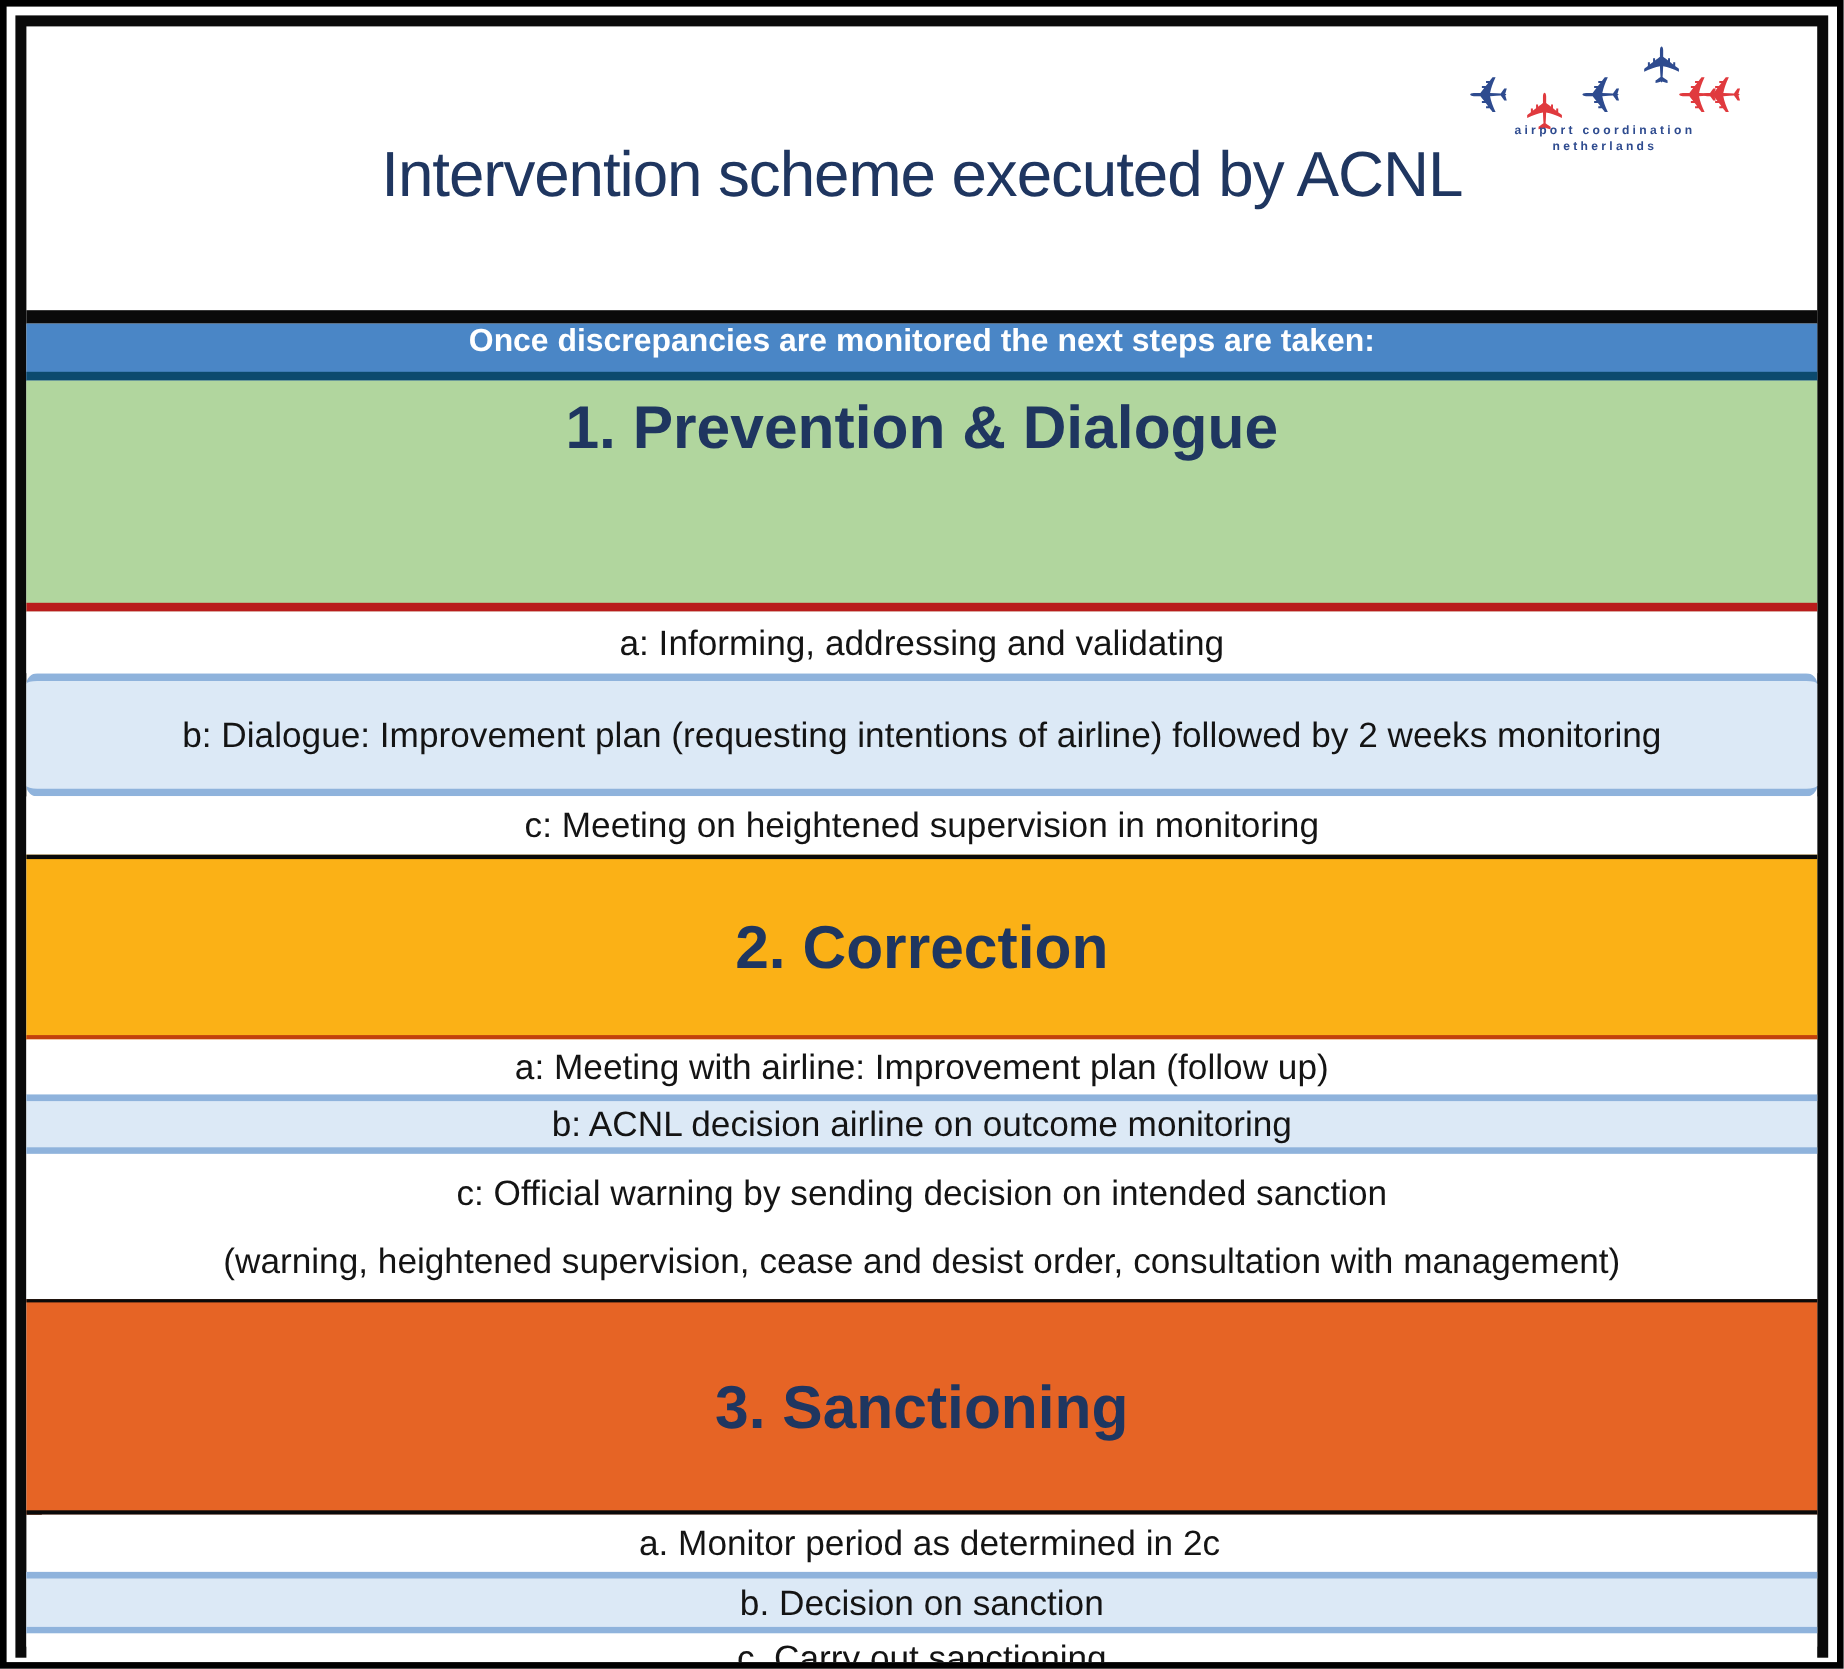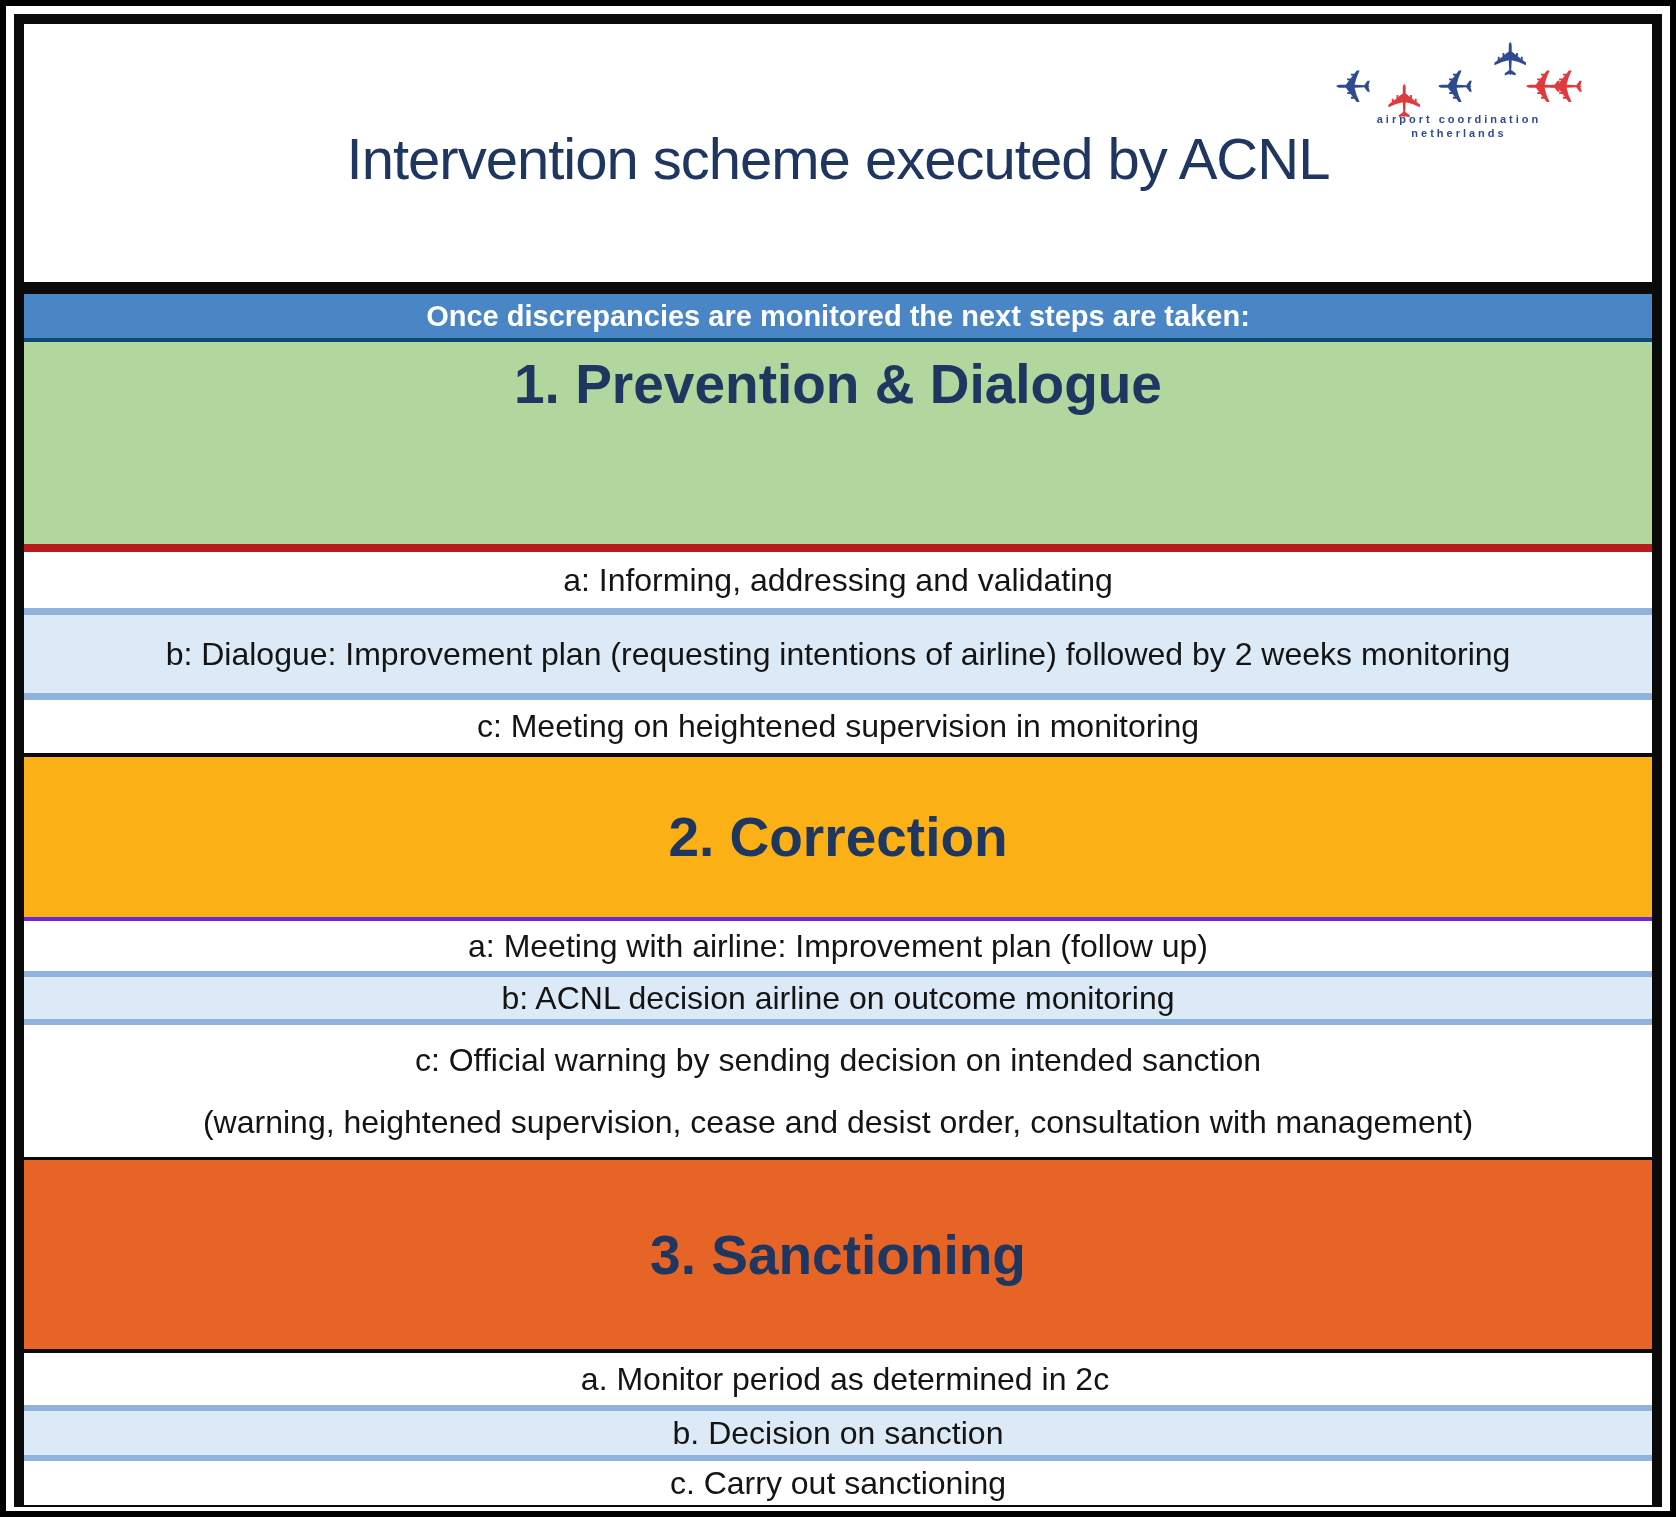--- a/index.html
+++ b/index.html
@@ -40,46 +40,46 @@
   .red{color:#e03a3e;}
   .logo-text{
     position:absolute;left:0;right:0;top:78px;text-align:center;
     color:#2e4b8f;font-size:11px;font-weight:bold;letter-spacing:3px;line-height:14px;
     white-space:nowrap;
   }
   
   .banner{
     height:44px;flex:0 0 auto;
     background:#4a86c6;
-    border-bottom:4px solid #0c4a6e;
-    display:flex;align-items:center;justify-content:center;
+    border-bottom:8px solid #0c4a6e;
+    display:flex;align-items:flex-start;justify-content:center;
     color:#ffffff;font-size:29px;font-weight:bold;
   }
   
   .phase{
     flex:0 0 auto;
     display:flex;justify-content:center;
     color:#1f3660;font-weight:bold;font-size:55px;
   }
   .phase-1{height:210px;background:#b1d69e;border-bottom:8px solid #b91c1c;align-items:flex-start;padding-top:10px;box-sizing:border-box;}
-  .phase-2{height:168px;background:#fbb116;border-top:4px solid #0a0a0a;border-bottom:4px solid #6d28d9;align-items:center;box-sizing:border-box;}
+  .phase-2{height:168px;background:#fbb116;border-top:4px solid #0a0a0a;border-bottom:4px solid #c2410c;align-items:center;box-sizing:border-box;}
   .phase-3{height:196px;background:#e66425;border-top:3px solid #0a0a0a;border-bottom:4px solid #0a0a0a;align-items:center;box-sizing:border-box;}
   
   .row{
     flex:0 0 auto;
     display:flex;align-items:center;justify-content:center;
     background:#ffffff;color:#141414;font-size:32px;
     text-align:center;box-sizing:border-box;
   }
   .row-blue{
     background:#dce9f6;
     border-top:7px solid #8fb3dc;border-bottom:7px solid #8fb3dc;
   }
   .r-a1{height:56px;}
-  .r-b1{height:92px;}
+  .r-b1{height:112px;border-radius:10px;}
   .r-c1{height:53px;}
   .r-a2{height:50px;}
   .r-b2{height:54px;border-top-width:6px;border-bottom-width:6px;}
   .r-c2{height:132px;flex-direction:column;justify-content:center;line-height:62px;}
   .r-a3{height:52px;margin-left:14px;}
   .r-b3{height:56px;border-top-width:6px;border-bottom-width:6px;}
   .r-c3{height:44px;}
 </style>
 </head>
 <body>

